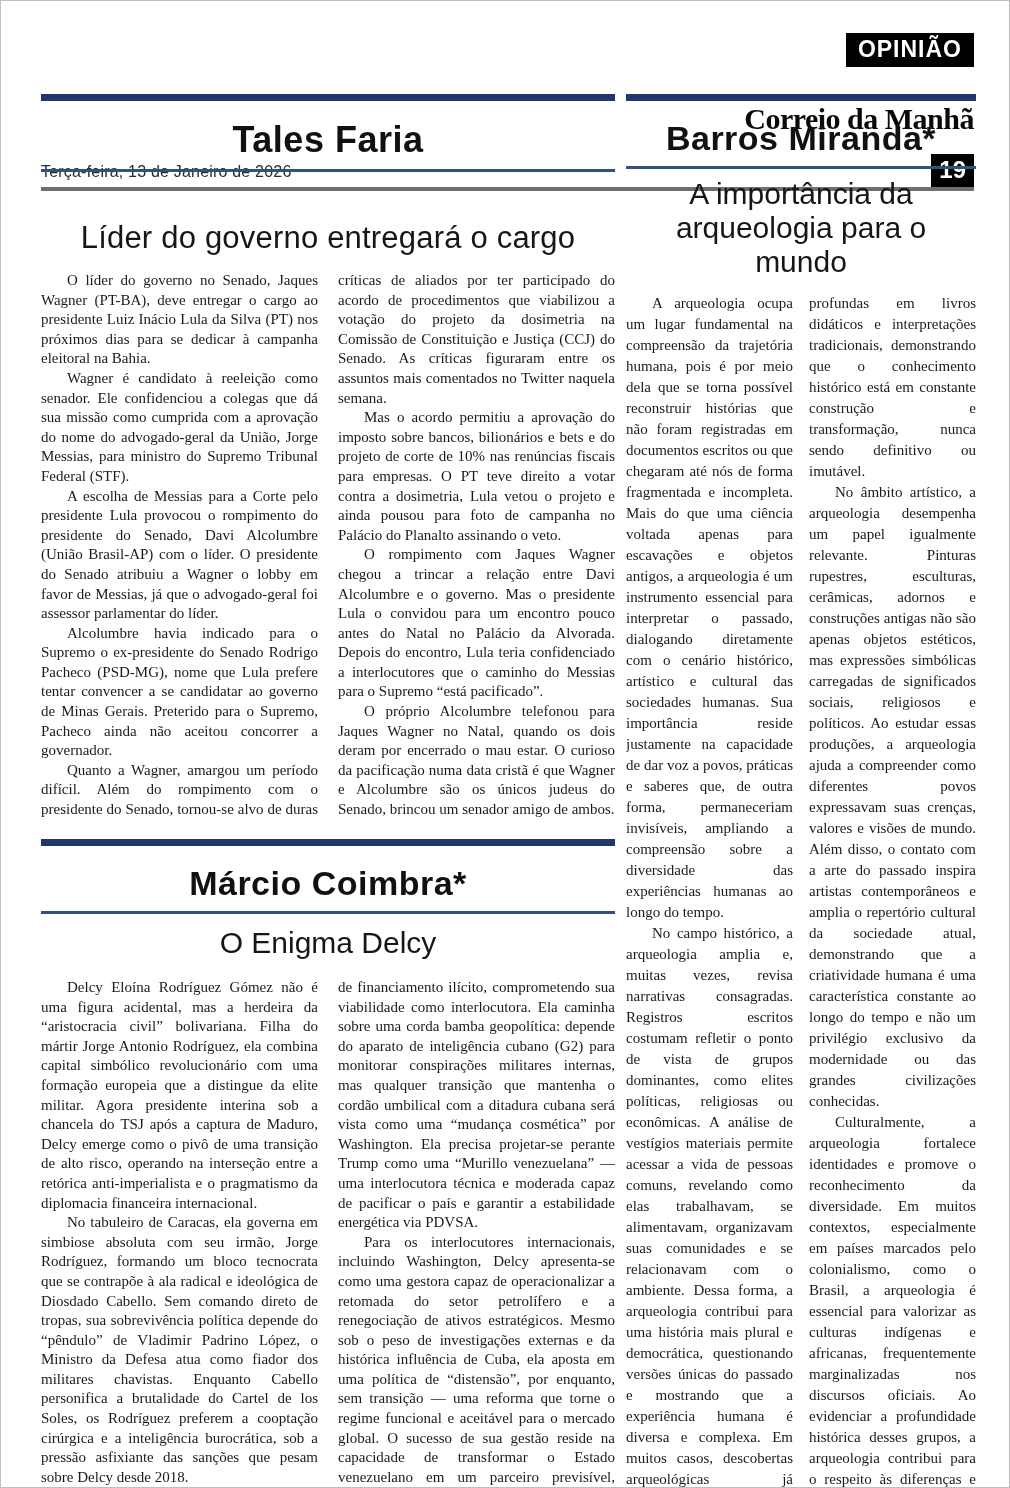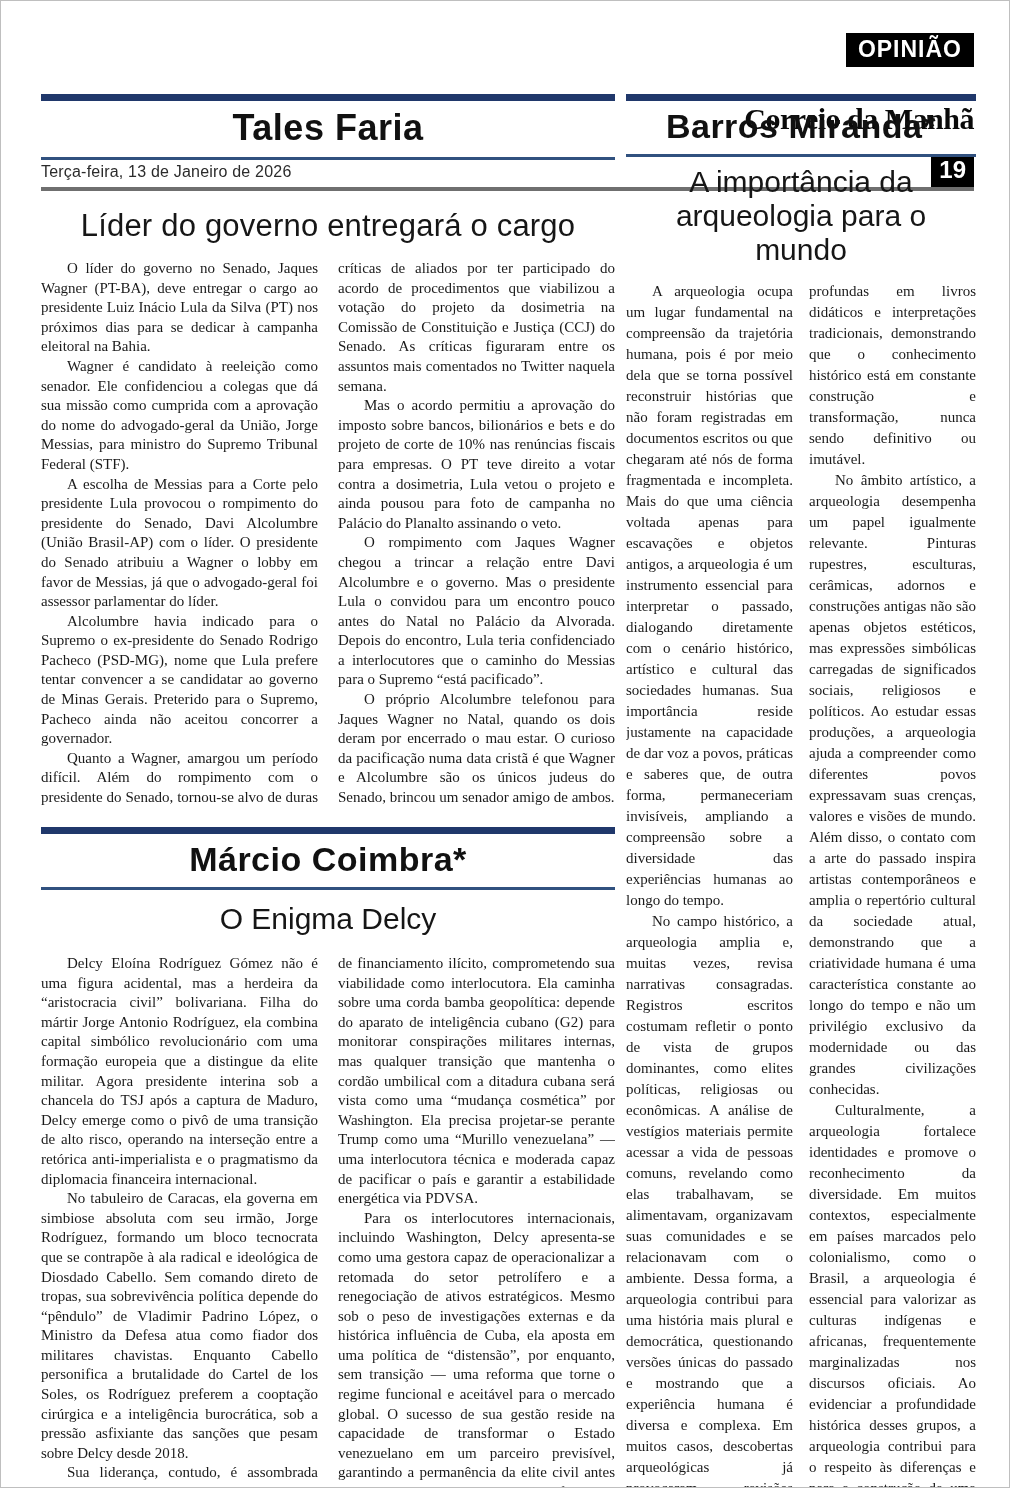--- a/index.html
+++ b/index.html
@@ -47,21 +47,21 @@
     font-weight:bold;font-size:24px;
     padding:2px 8px 3px 8px;
     margin-bottom:-4px;
   }
   
   .rule-thick{height:7px;background:#20386b;}
   .rule-thin{height:3px;background:#31517f;}
   .author-name{
     font-family:"Liberation Sans","DejaVu Sans",sans-serif;
     font-weight:bold;font-size:36px;color:#111;
-    text-align:center;padding:6px 0 8px 0;letter-spacing:.5px;
+    text-align:center;padding:18px 0 8px 0;letter-spacing:.5px;
   }
   .headline{
     font-family:"Liberation Sans","DejaVu Sans",sans-serif;
     font-weight:400;color:#161616;
     text-align:center;
   }
   .body-cols{
     column-count:2;
     text-align:justify;
     overflow:hidden;

